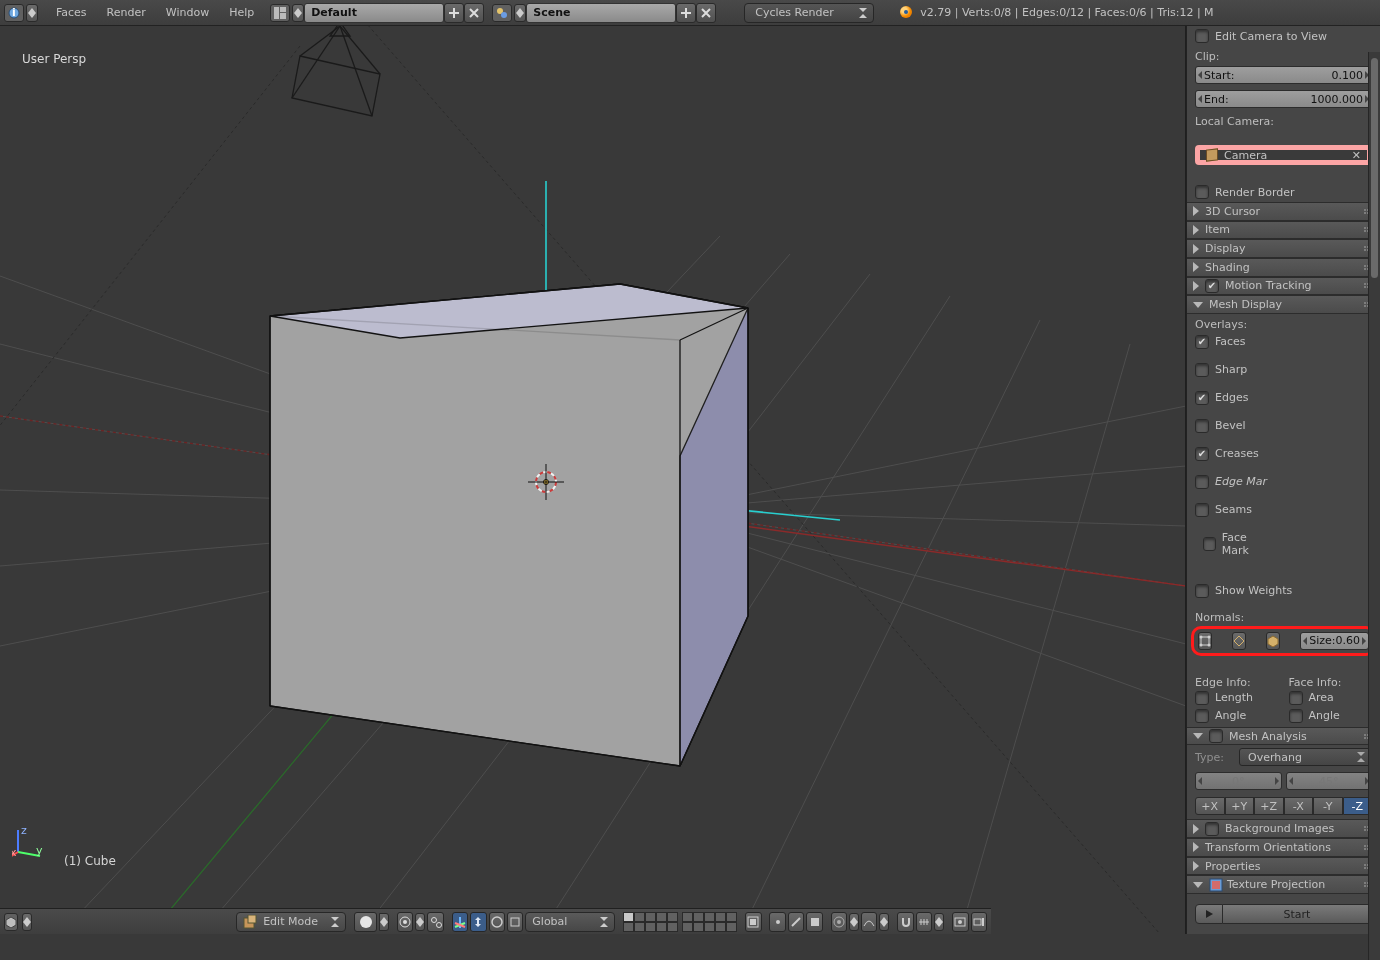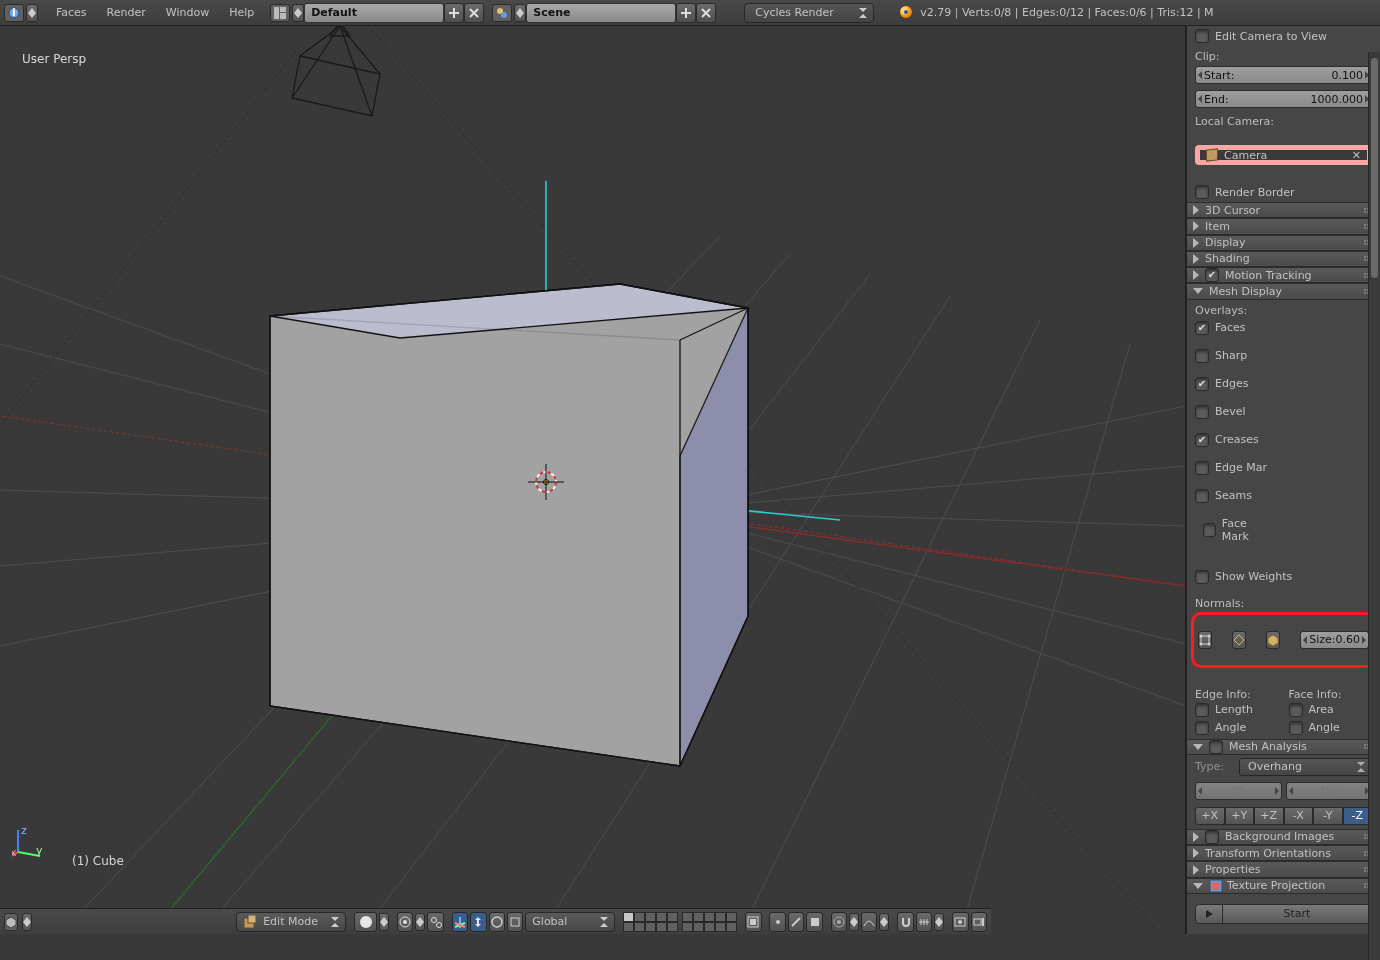--- a/index.html
+++ b/index.html
@@ -34,21 +34,21 @@
 .blender-icon::before{content:"";position:absolute;width:12px;height:12px;border-radius:50%;background:radial-gradient(circle at 35% 35%, #ffd27a 25%, #f58b00 55%, #d96800);left:4px;top:2px;}
 .blender-icon::after{content:"";position:absolute;width:4px;height:4px;border-radius:50%;background:#265d9c;left:8px;top:6px;}
 
 
 .main { position: relative; height: 908px; display: flex; }
 .viewport {
   flex: 1; background: #393939; position: relative; overflow: hidden;
   border-right: 1px solid #1f1f1f;
 }
 .viewport-label{ position:absolute; left:22px; top:26px; color:#d8d8d8; font-size:12px; }
-.objname{ position:absolute; left:72px; bottom:66px; color:#d5d5d5; font-size:12px; }
+.objname{ position:absolute; left:64px; bottom:66px; color:#d5d5d5; font-size:12px; }
 svg.vp { position:absolute; left:0; top:0; }
 
 .axis-gizmo{ position:absolute; left:12px; bottom:76px; width:32px; height:32px; }
 
 
 .npanel {
   width: 194px; background: #464646; border-left:1px solid #222;
   display:flex; flex-direction:column; overflow:hidden;
 }
 .scrollbar-fake{position:absolute;right:0;top:26px;width:12px;height:908px;background:#3a3a3a;border-left:1px solid #262626;}
@@ -73,21 +73,21 @@
 .numfield .ar-l,.numfield .ar-r{position:absolute;top:50%;transform:translateY(-50%);width:0;height:0;border-top:4px solid transparent;border-bottom:4px solid transparent;}
 .numfield .ar-l{left:2px;border-right:4px solid #444;}
 .numfield .ar-r{right:2px;border-left:4px solid #444;}
 .subtle{color:#8f8f8f;}
 .sec-label{padding:4px 6px 0 8px;color:#bdbdbd;}
 .twocol{display:flex;padding:2px 8px;gap:10px;}
 .col{flex:1;}
 
 
 .normals-wrap{
-  margin:2px 4px;border:3px solid #ff1b1b;border-radius:10px;padding:16px 4px;
+  margin:2px 4px;border:3px solid #ff1b1b;border-radius:10px;padding:3px 4px;
   display:flex;align-items:center;gap:20px;
 }
 .icobtn{width:20px;height:18px;background:linear-gradient(#6b6b6b,#565656);border:1px solid #2a2a2a;border-radius:3px;display:flex;align-items:center;justify-content:center;}
 .icobtn svg{display:block;}
 
 .objref{
   margin:17px 8px;height:20px;background:#3a3a3a;border:5px solid #fca5a5;border-radius:4px;
   display:flex;align-items:center;padding:0 6px;gap:6px;color:#8e8e8e;
 }
 .objref .cubeico{width:12px;height:12px;background:#c29a5e;border:1px solid #6b4c24;transform:skewY(-6deg);}
@@ -660,21 +660,21 @@
             <div class="chk "></div>
             <span>Bevel</span>
           </div>
         </div>
         <div class="col" style="flex: 0 0 48%;">
           <div class="row" style="padding:2px 0">
             <div class="chk on"></div>
             <span>Creases</span>
           </div>
         </div>
-        <div class="col" style="flex: 0 0 48%;">
+        <div class="col" style="flex: 0 0 48%; font-style: italic;">
           <div class="row" style="padding:2px 0">
             <div class="chk "></div>
             <span>Edge Mar</span>
           </div>
         </div>
         <div class="col" style="flex: 0 0 48%;">
           <div class="row" style="padding:2px 0">
             <div class="chk "></div>
             <span>Seams</span>
           </div>

